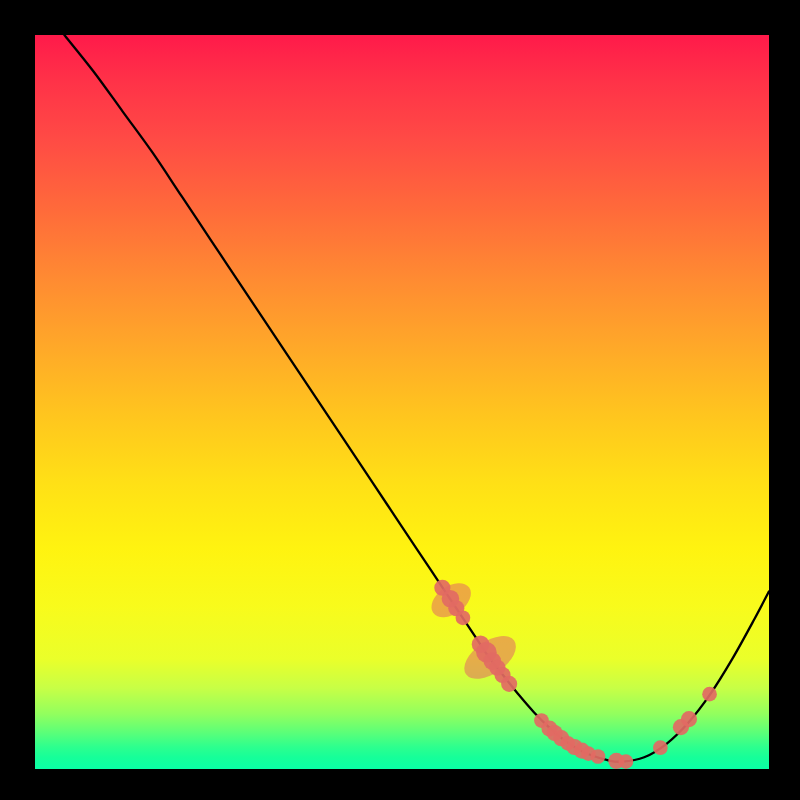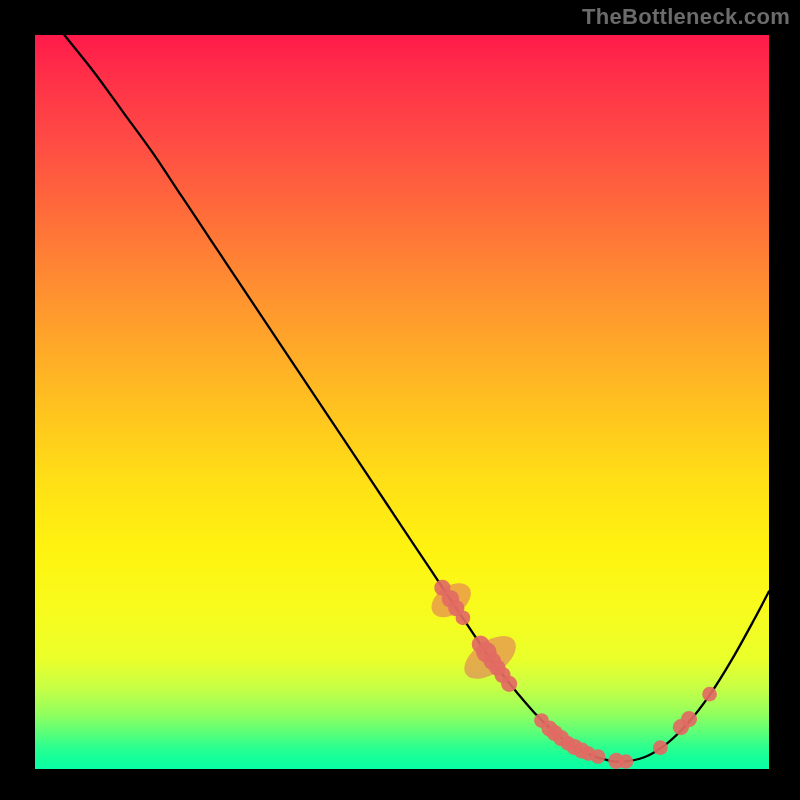--- a/index.html
+++ b/index.html
@@ -64,21 +64,20 @@
     position: absolute;
     inset: 0;
     width: 100%;
     height: 100%;
   }
 </style>
 </head>
 <body>
 
 <div class="frame">
-  <div class="watermark">TheBottleneck.com</div>
 
   <div class="plot-area">
     <div class="gradient-bg"></div>
     <svg class="overlay" viewBox="0 0 734 734" preserveAspectRatio="none">
       <g id="curve-layer">
           <path d="M 29.36 0.00 C 34.25 6.12, 48.93 23.86, 58.72 36.70 C 68.51 49.55, 78.29 63.61, 88.08 77.07 C 97.87 90.53, 107.65 103.37, 117.44 117.44 C 127.23 131.51, 137.01 146.80, 146.80 161.48 C 156.59 176.16, 166.37 190.84, 176.16 205.52 C 185.95 220.20, 195.73 234.88, 205.52 249.56 C 215.31 264.24, 225.09 278.92, 234.88 293.60 C 244.67 308.28, 254.45 322.96, 264.24 337.64 C 274.03 352.32, 283.81 367.00, 293.60 381.68 C 303.39 396.36, 313.17 411.04, 322.96 425.72 C 332.75 440.40, 342.53 455.08, 352.32 469.76 C 362.11 484.44, 371.89 499.12, 381.68 513.80 C 391.47 528.48, 401.25 543.16, 411.04 557.84 C 420.83 572.52, 433.06 590.87, 440.40 601.88 C 447.74 612.89, 450.19 617.17, 455.08 623.90 C 459.97 630.63, 464.87 636.13, 469.76 642.25 C 474.65 648.37, 479.55 654.73, 484.44 660.60 C 489.33 666.47, 494.23 672.22, 499.12 677.48 C 504.01 682.74, 508.91 687.64, 513.80 692.16 C 518.69 696.69, 523.59 700.97, 528.48 704.64 C 533.37 708.31, 538.27 711.49, 543.16 714.18 C 548.05 716.87, 552.95 718.95, 557.84 720.79 C 562.73 722.62, 567.63 724.21, 572.52 725.19 C 577.41 726.17, 581.08 727.15, 587.20 726.66 C 593.32 726.17, 601.88 725.19, 609.22 722.26 C 616.56 719.32, 623.90 714.79, 631.24 709.04 C 638.58 703.29, 645.92 696.08, 653.26 687.76 C 660.60 679.44, 667.94 669.78, 675.28 659.13 C 682.62 648.49, 689.96 636.38, 697.30 623.90 C 704.64 611.42, 713.20 595.52, 719.32 584.26 C 725.44 573.01, 731.55 561.02, 734.00 556.37" fill="none" stroke="#000000" stroke-width="2.3" stroke-linecap="round"></path>
         </g>
       <g id="ellipse-layer">
           <ellipse cx="416.18" cy="565.18" rx="13.95" ry="22.02" transform="rotate(55 416.18 565.18)" fill="#e26a63" fill-opacity="0.55"></ellipse>
           <ellipse cx="455.08" cy="622.43" rx="16.15" ry="29.36" transform="rotate(55 455.08 622.43)" fill="#e26a63" fill-opacity="0.55"></ellipse>

